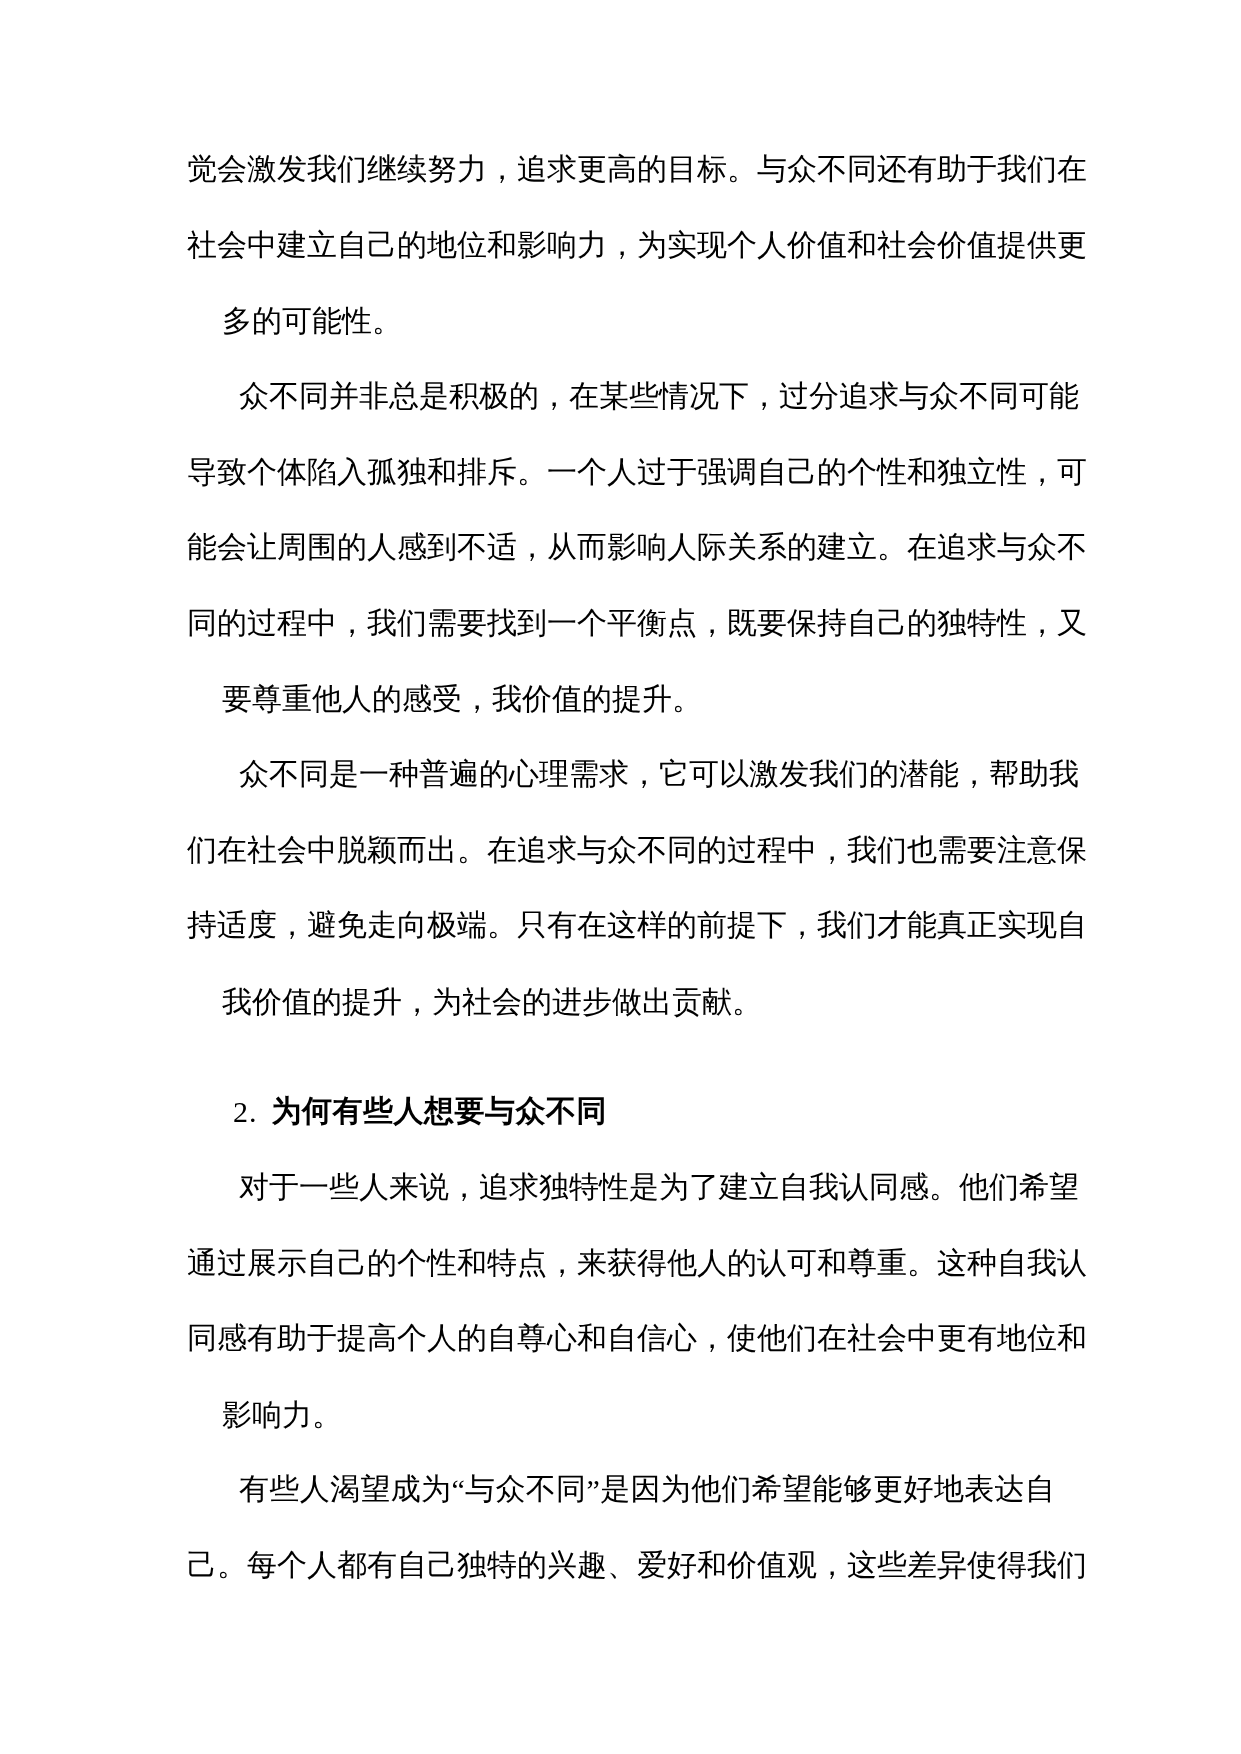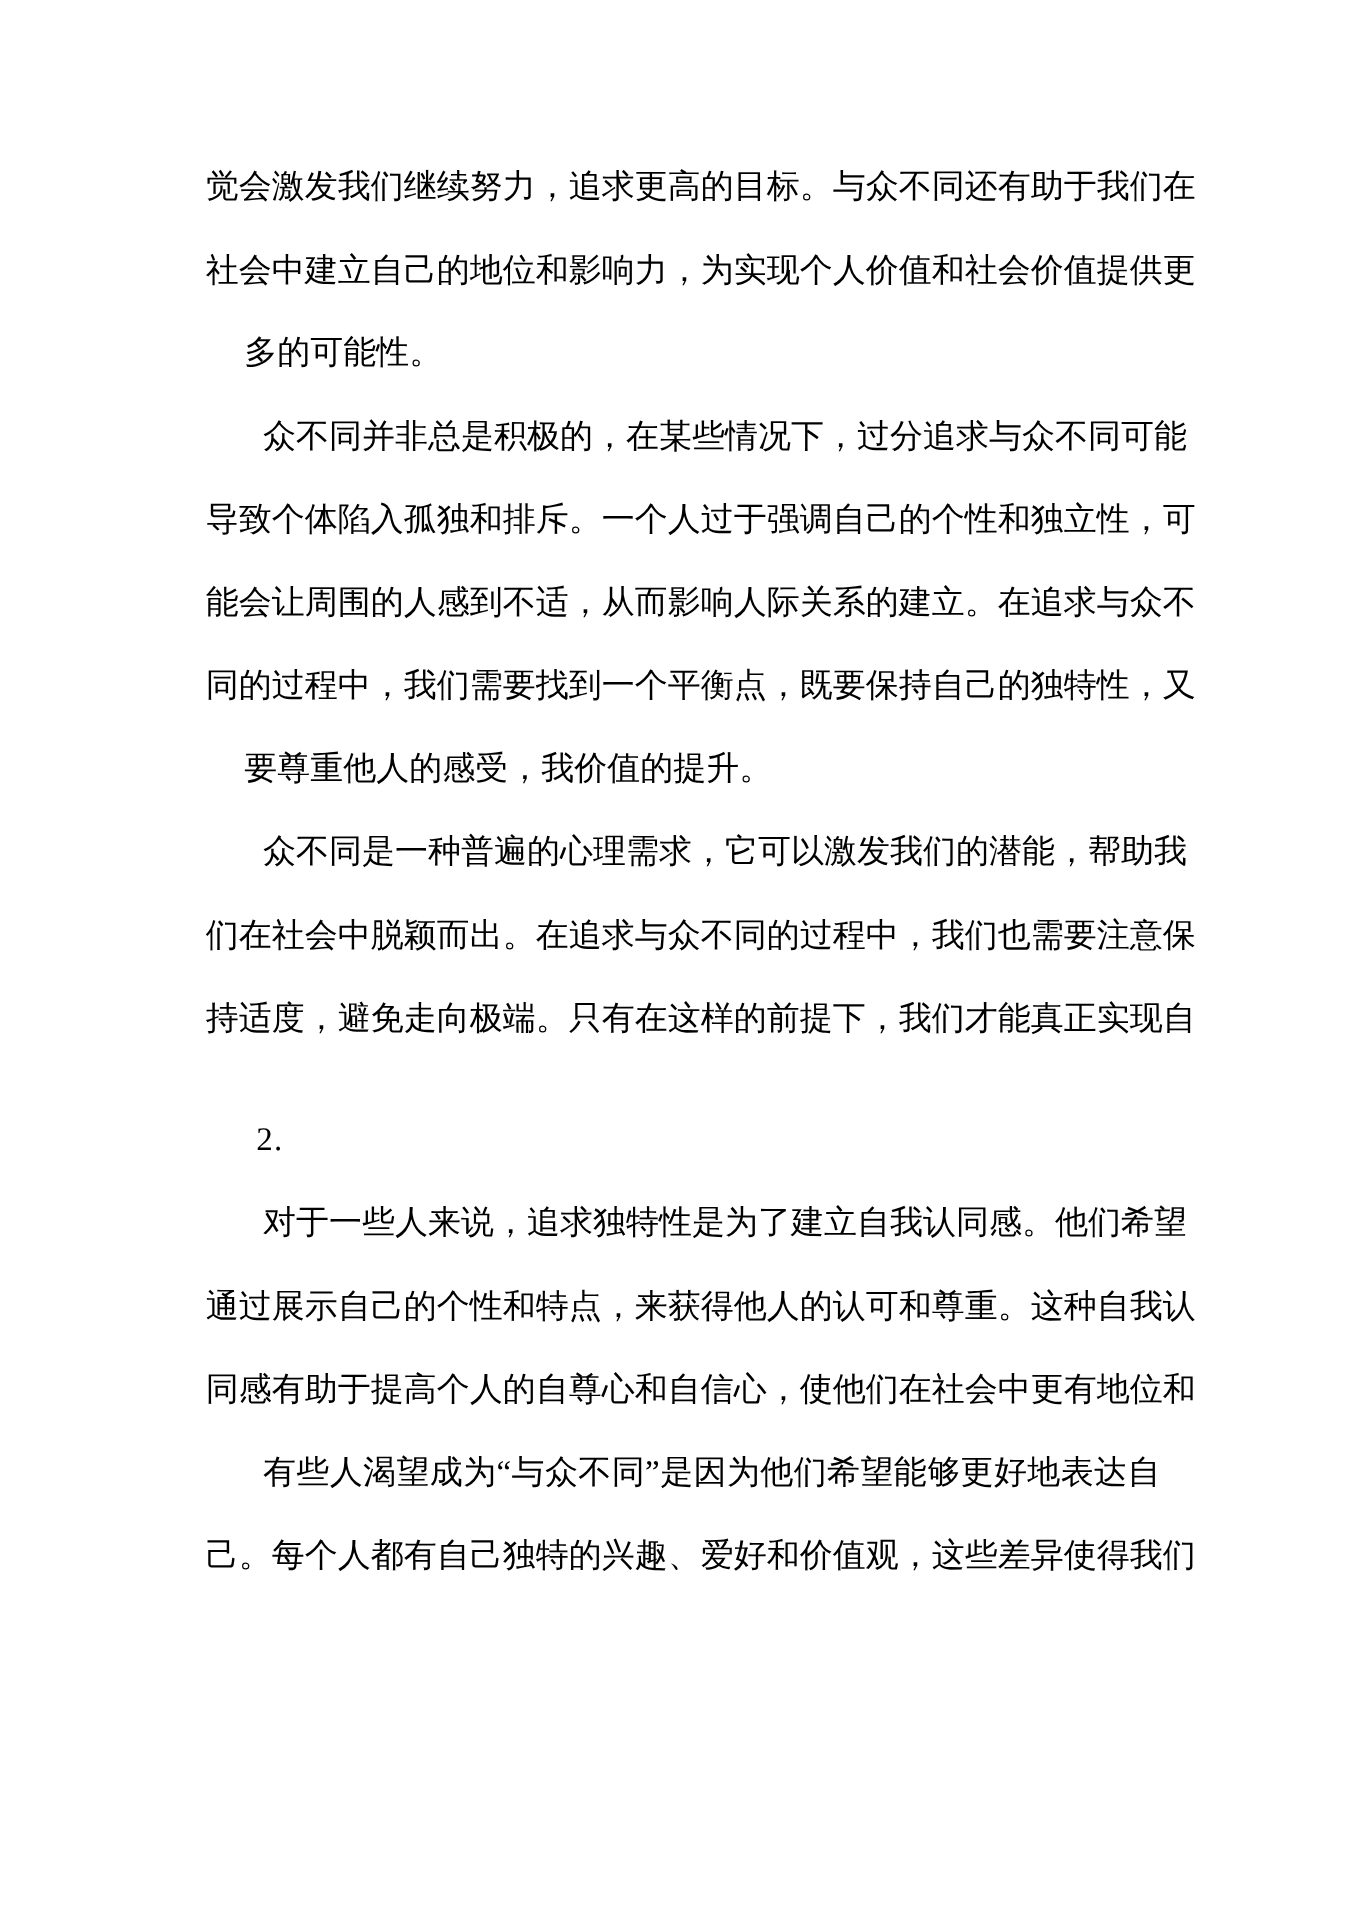--- a/index.html
+++ b/index.html
@@ -349,24 +349,26 @@
         <span>我</span>
         <span>们</span>
         <span>才</span>
         <span>能</span>
         <span>真</span>
         <span>正</span>
         <span>实</span>
         <span>现</span>
         <span>自</span>
       </p>
+    <p class="line end">我价值的提升，为社会的进步做出贡献。</p>
 
     <h2 class="heading">
       <span class="num">2.</span>
       <span class="gap"></span>
+      <span class="title">为何有些人想要与众不同</span>
     </h2>
 
     <p class="line fill indent">
         <span>对</span>
         <span>于</span>
         <span>一</span>
         <span>些</span>
         <span>人</span>
         <span>来</span>
         <span>说</span>
@@ -449,20 +451,21 @@
         <span>在</span>
         <span>社</span>
         <span>会</span>
         <span>中</span>
         <span>更</span>
         <span>有</span>
         <span>地</span>
         <span>位</span>
         <span>和</span>
       </p>
+    <p class="line end">影响力。</p>
 
     <p class="line fill indent">
         <span>有</span>
         <span>些</span>
         <span>人</span>
         <span>渴</span>
         <span>望</span>
         <span>成</span>
         <span>为</span>
         <span>“</span>

